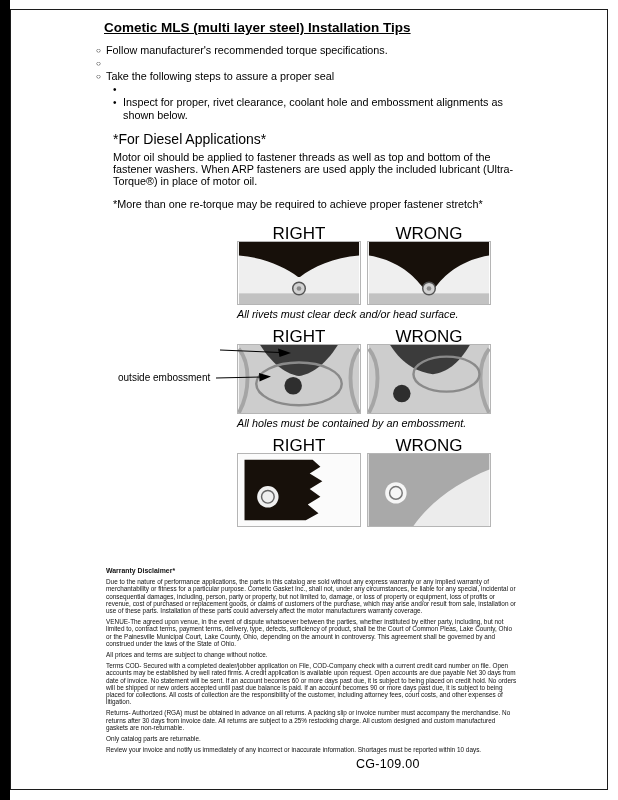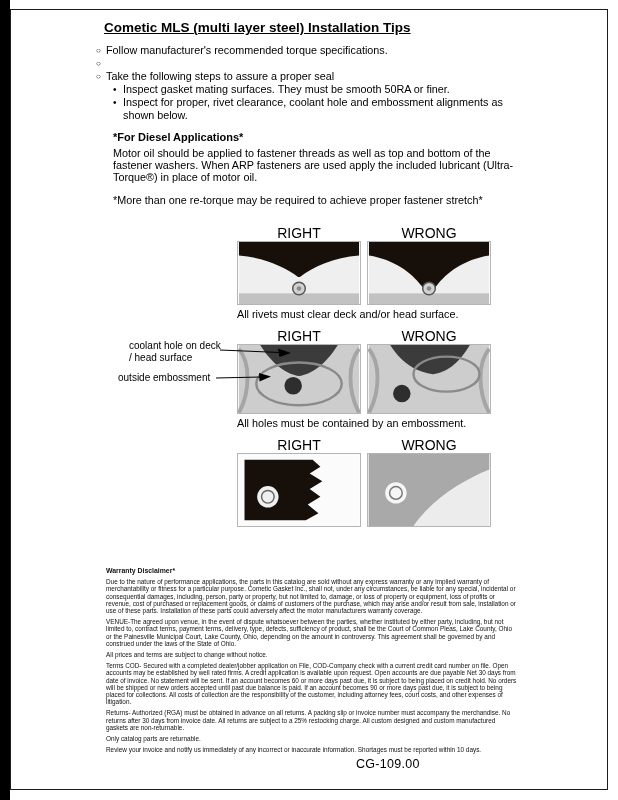--- a/index.html
+++ b/index.html
@@ -12,31 +12,31 @@
   .page { position:relative; width:618px; height:800px; background:#fff; overflow:hidden; }
   .edge-bar { position:absolute; left:0; top:0; width:10px; height:100%; background:#000; }
   .frame { position:absolute; left:10px; top:9px; width:598px; height:781px; border:1px solid #1c1c1c; }
 
   .content { position:absolute; left:96px; top:20px; width:426px; }
   .title { font-size:13.5px; font-weight:bold; text-decoration:underline; margin:0 0 9px 8px; }
   .bullet-row { display:flex; align-items:flex-start; font-size:10.8px; line-height:13px; }
   .bullet-row .marker { flex:0 0 10px; width:10px; font-size:8px; line-height:13px; }
   .bullet-row.sub { margin-left:17px; }
   .bullet-row.sub .marker { font-size:10px; }
-  .diesel-heading { font-size:11px; font-weight:bold; margin:9px 0 0 17px; }
+  .diesel-heading { font-size:14px; font-weight:normal; margin:9px 0 0 17px; }
   .body-para { font-size:10.8px; line-height:12.2px; margin:4px 8px 0 17px; width:404px; }
   .para2 { margin-top:9px; }
   .note { margin-top:10px; }
 
   .diagrams { position:absolute; left:237px; top:226px; width:256px; }
   .rw-row { display:flex; gap:6px; }
-  .rw { width:124px; text-align:center; font-size:14px; line-height:15px; }
+  .rw { width:124px; text-align:center; font-size:17px; line-height:15px; }
   .fig-row { display:flex; gap:6px; }
   .fig { display:block; border:1px solid #b5b5b5; background:#fff; }
-  .caption { font-size:10.8px; line-height:12px; margin:3px 0 9px 0; width:252px; }
+  .caption { font-size:10.8px; line-height:12px; margin:3px 0 9px 0; width:252px;font-style:italic; }
   .caption.last { width:238px; margin-bottom:0; }
 
   .callout { position:absolute; font-size:10px; line-height:11.5px; }
   .callout-1 { left:129px; top:340px; width:92px; }
   .callout-2 { left:118px; top:372px; width:98px; }
   .arrow { position:absolute; z-index:3; }
   .arrow-1 { left:220px; top:344px; }
   .arrow-2 { left:216px; top:371px; }
 
   .warranty { position:absolute; left:106px; top:567px; width:412px; font-size:6.4px; line-height:7.2px; color:#111; }
@@ -61,21 +61,20 @@
     </div>
     <div class="bullet-row">
       <span class="marker">○</span>
     </div>
     <div class="bullet-row">
       <span class="marker">○</span>
       <span>Take the following steps to assure a proper seal</span>
     </div>
     <div class="bullet-row sub">
       <span class="marker">•</span>
-      <span>Inspect gasket mating surfaces.  They must be smooth 50RA or finer.</span>
     </div>
     <div class="bullet-row sub">
       <span class="marker">•</span>
       <span>Inspect for proper, rivet clearance, coolant hole and embossment alignments as shown below.</span>
     </div>
 
     <h2 class="diesel-heading">*For Diesel Applications*</h2>
     <p class="body-para">Motor oil should be applied to fastener threads as well as top and bottom of the fastener washers. When ARP fasteners are used apply the included lubricant (Ultra-Torque®) in place of motor oil.</p>
     <p class="body-para note">*More than one re-torque may be required to achieve proper fastener stretch*</p>
   </div>
@@ -141,21 +140,20 @@
       </svg>
       <svg class="fig" width="124" height="74" viewBox="0 0 124 74">
         <rect width="124" height="74" fill="#ececec"></rect>
         <path d="M0,0 H124 V16 C94,28 64,48 46,74 L0,74 Z" fill="#a9a9a9"></path>
         <circle cx="28" cy="40" r="11" fill="#f6f6f6"></circle>
         <circle cx="28" cy="40" r="6.5" fill="none" stroke="#777" stroke-width="1.5"></circle>
       </svg>
     </div>
   </div>
 
-  <div class="callout callout-1">coolant hole on deck / head surface</div>
   <svg class="arrow arrow-1" width="72" height="16" viewBox="0 0 72 16">
     <line x1="0" y1="6" x2="60" y2="8.5" stroke="#000" stroke-width="1"></line>
     <path d="M71,9 L58,4.5 L59.5,13 Z" fill="#000"></path>
   </svg>
   <div class="callout callout-2">outside embossment</div>
   <svg class="arrow arrow-2" width="56" height="14" viewBox="0 0 56 14">
     <line x1="0" y1="7" x2="45" y2="6" stroke="#000" stroke-width="1"></line>
     <path d="M55,5.5 L43,2 L43.5,10.5 Z" fill="#000"></path>
   </svg>
 

